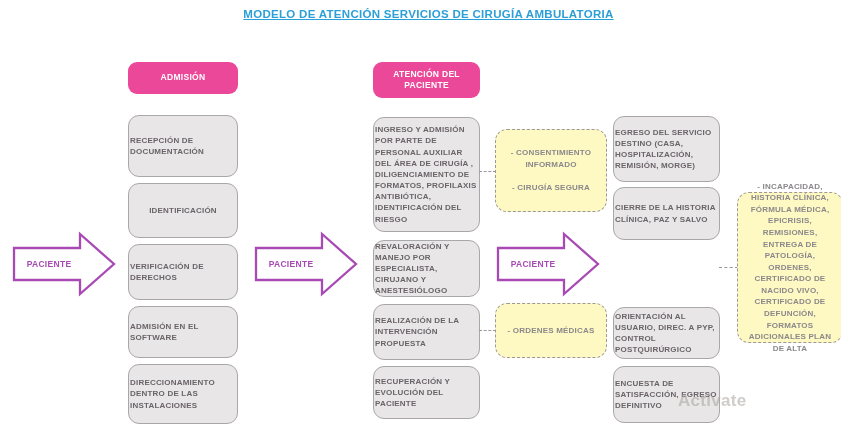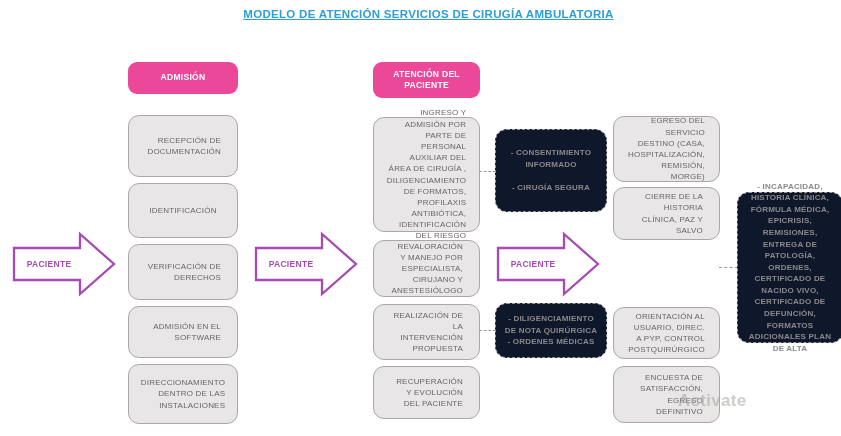--- a/index.html
+++ b/index.html
@@ -15,25 +15,25 @@
   }
   .col-header {
     position:absolute; background:#ec4899; color:#ffffff;
     border-radius:9px; display:flex; align-items:center; justify-content:center;
     text-align:center; font-size:8.5px; font-weight:bold; letter-spacing:0.3px;
     padding:6px 6px; line-height:1.35;
   }
   .box {
     position:absolute; background:#e9e6e8; border:1.4px solid #aaa7aa;
     border-radius:11px; display:flex; align-items:center; justify-content:center;
-    text-align:right; font-size:8px; font-weight:400; color:#6a6468;
-    padding:4px 16px; line-height:1.4; letter-spacing:0.2px;
+    text-align:left; font-size:8px; font-weight:700; color:#6a6468;
+    padding:4px 1px; line-height:1.4; letter-spacing:0.2px;
   }
   .note {
-    position:absolute; background:#0f172a; border:1.4px dashed #9b989b;
+    position:absolute; background:#fef9c3; border:1.4px dashed #9b989b;
     border-radius:12px; display:flex; flex-direction:column;
     align-items:center; justify-content:center; text-align:center;
     font-size:8px; font-weight:600; color:#8b888b; padding:6px 8px;
     line-height:1.45; letter-spacing:0.2px;
   }
   .note .gap { height:12px; }
   .arrow { position:absolute; width:105px; height:66px; }
   .connector {
     position:absolute; border-top:1.6px dashed #9b989b; height:0;
   }
@@ -90,21 +90,20 @@
   <div class="connector" style="left:471px; top:330px; width:17px;"></div>
   <div class="connector" style="left:711px; top:267px; width:19px;"></div>
 
   <div class="note" style="left:487px; top:129px; width:112px; height:83px;">
     <div>- CONSENTIMIENTO INFORMADO</div>
     <div class="gap"></div>
     <div>- CIRUGÍA SEGURA</div>
   </div>
 
   <div class="note" style="left:487px; top:303px; width:112px; height:55px;">
-    <div>- DILIGENCIAMIENTO DE NOTA QUIRÚRGICA</div>
     <div>- ORDENES MÉDICAS</div>
   </div>
 
   <div class="note" style="left:729px; top:192px; width:106px; height:151px;">
     <div>- INCAPACIDAD, HISTORIA CLÍNICA, FÓRMULA MÉDICA, EPICRISIS, REMISIONES, ENTREGA DE PATOLOGÍA, ORDENES, CERTIFICADO DE NACIDO VIVO, CERTIFICADO DE DEFUNCIÓN, FORMATOS ADICIONALES PLAN DE ALTA</div>
   </div>
 
   <div class="watermark">Activate</div>
 
   <div class="edge-line"></div>

